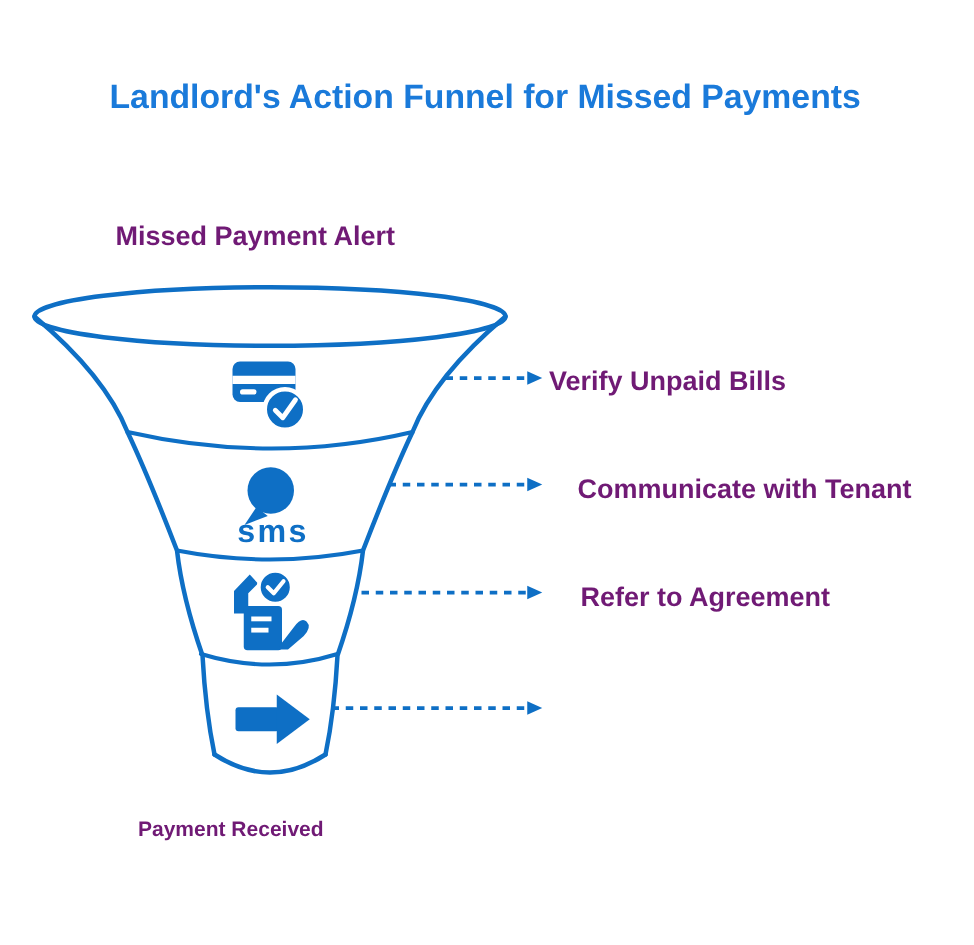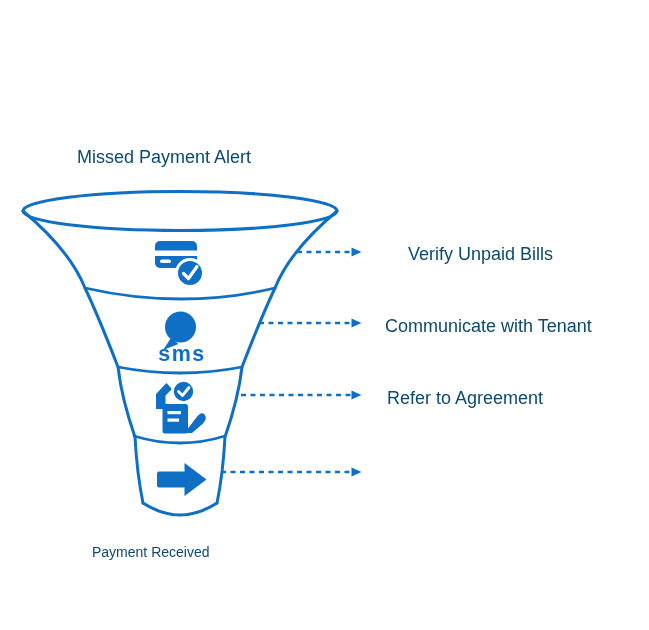--- a/index.html
+++ b/index.html
@@ -14,45 +14,46 @@
     position:absolute;
     left:73px;top:54px;
     font-size:22.5px;
     font-weight:700;
     color:#1a7ada;
     white-space:nowrap;
     line-height:1;
   }
   .lbl{
     position:absolute;
-    font-weight:400;
+    font-weight:700;
     font-size:18px;
-    color:#0c4a6e;
+    color:#701a75;
     white-space:nowrap;
     line-height:1;
   }
   .top-label{left:77px;top:148px;}
   .bottom-label{left:92px;top:545px;font-size:14px;}
-  .s1{left:408px;top:245px;}
+  .s1{left:366px;top:245px;}
   .s2{left:385px;top:317px;}
   .s3{left:387px;top:389px;}
   .s4{left:387px;top:463px;}
   svg.funnel{position:absolute;left:0;top:0;}
   .sms-word{
     font-family:"Liberation Sans", sans-serif;
     font-weight:700;
     font-size:21.5px;
     letter-spacing:1.5px;
   }
 </style>
 </head>
 <body>
 
 <div class="canvas">
 
+  <div class="title">Landlord's Action Funnel for Missed Payments</div>
 
   <div class="lbl top-label">Missed Payment Alert</div>
 
   <svg class="funnel" width="649" height="630" viewBox="0 0 649 630" fill="none" xmlns="http://www.w3.org/2000/svg">
 
     <g stroke="#0e6fc5" stroke-width="3" fill="none" stroke-linecap="round">
       <ellipse cx="180" cy="211" rx="157" ry="19.5"></ellipse>
       <path d="M 23 211 Q 70 250.5 85 288 Q 98.5 316.5 118 367 Q 121.5 398 135 437 Q 137 474 143 503"></path>
       <path d="M 337 211 Q 290 250.5 275 288 Q 261.5 316.5 242 367 Q 238.5 398 225 437 Q 223 474 217 503"></path>
       <path d="M 143 503 Q 180 527 217 503"></path>

